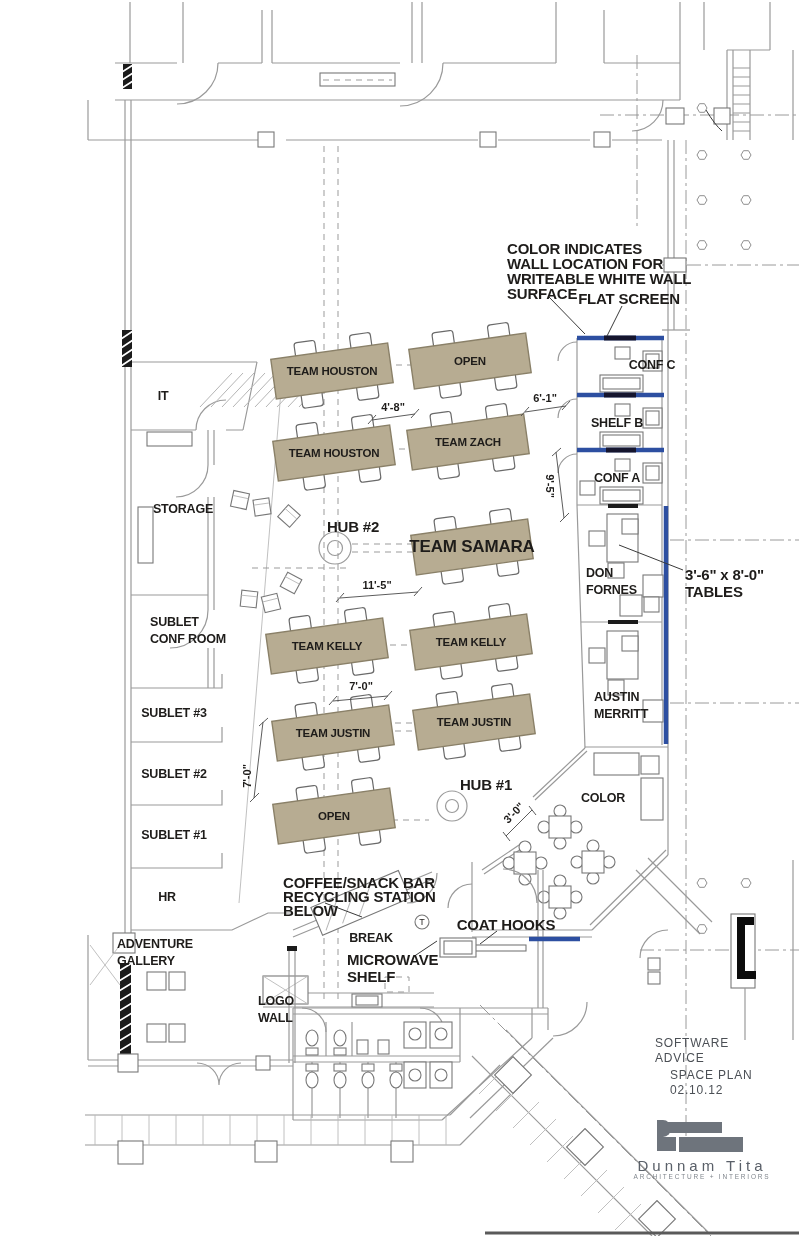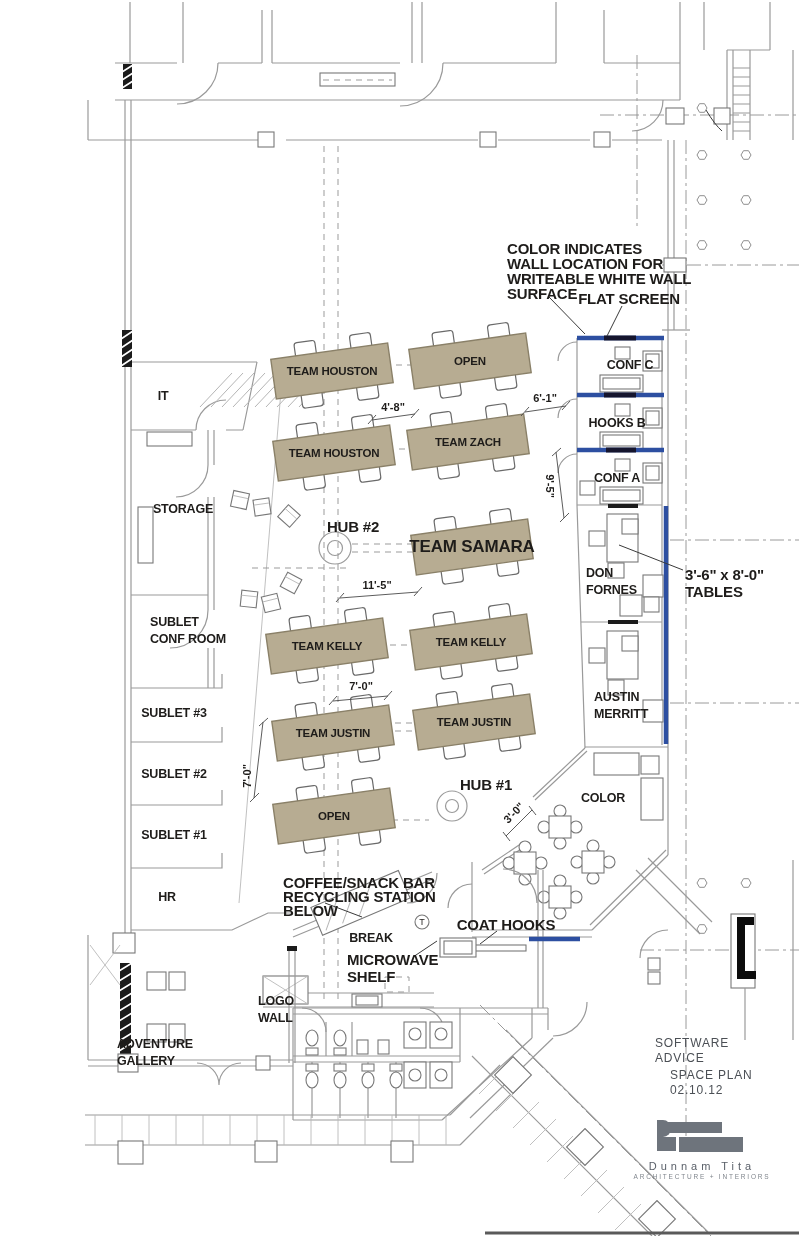--- a/index.html
+++ b/index.html
@@ -9,21 +9,21 @@
   .lbl{position:absolute;color:var(--text-dark,#1e1c1a);font-size:15px;font-weight:700;
        letter-spacing:-0.2px;white-space:pre-line;line-height:15px;}
   .c{transform:translate(-50%,-50%);text-align:left;line-height:14px;}
   .rot90{transform:translate(-50%,-50%) rotate(90deg);}
   .rotm90{transform:translate(-50%,-50%) rotate(-90deg);}
   .rotm46{transform:translate(-50%,-50%) rotate(-46deg);}
   .dimtxt{font-size:11px;letter-spacing:0;}
   .room{font-size:12.5px;}
   .lh17{line-height:17px;}
   .tb{color:#4b4f55;font-weight:400;letter-spacing:0.8px;font-size:12px;line-height:15px;}
-  .firm{color:#5a6069;font-weight:400;font-size:11px;letter-spacing:4px;}
+  .firm{color:#5a6069;font-weight:400;font-size:15px;letter-spacing:4px;}
   .tag{color:#80868d;font-weight:400;font-size:6.5px;letter-spacing:1.8px;}
   .tsym{font-size:9px;font-weight:400;}
   
   .w{stroke:var(--wall-gray,#9a9a9a);fill:none;stroke-width:1.2;}
   .wd{stroke:var(--wall-dark,#5a5a5a);fill:none;stroke-width:1.2;}
   .thin{stroke:#b9b9b9;fill:none;stroke-width:0.9;}
   .furn{fill:#ffffff;stroke:#787878;stroke-width:1.1;}
   .desk{fill:var(--desk-fill,#b7ac92);stroke:var(--desk-border,#8a8068);stroke-width:1.4;}
   .chair{fill:#ffffff;stroke:#6a6a6a;stroke-width:1.2;}
   .dash{stroke:#9b9b9b;stroke-dasharray:6 5;fill:none;stroke-width:1;}
@@ -499,27 +499,27 @@
 <div>
 
   <div class="lbl room c" style="left:163px;top:396px">IT</div>
   <div class="lbl room c" style="left:183px;top:509px">STORAGE</div>
   <div class="lbl room lh17" style="left:150px;top:614px">SUBLET
 CONF ROOM</div>
   <div class="lbl room c" style="left:174px;top:713px">SUBLET #3</div>
   <div class="lbl room c" style="left:174px;top:774px">SUBLET #2</div>
   <div class="lbl room c" style="left:174px;top:835px">SUBLET #1</div>
   <div class="lbl room c" style="left:167px;top:897px">HR</div>
-  <div class="lbl room lh17" style="left:117px;top:1036px">ADVENTURE
+  <div class="lbl room lh17" style="left:117px;top:936px">ADVENTURE
 GALLERY</div>
   <div class="lbl room lh17" style="left:258px;top:993px">LOGO
 WALL</div>
 
-  <div class="lbl room c" style="left:630px;top:365px">CONF C</div>
-  <div class="lbl room c" style="left:617px;top:423px">HOOKS B</div>
+  <div class="lbl room c" style="left:652px;top:365px">CONF C</div>
+  <div class="lbl room c" style="left:617px;top:423px">SHELF B</div>
   <div class="lbl room c" style="left:617px;top:478px">CONF A</div>
   <div class="lbl room lh17" style="left:586px;top:565px">DON
 FORNES</div>
   <div class="lbl room lh17" style="left:594px;top:689px">AUSTIN
 MERRITT</div>
   <div class="lbl room c" style="left:603px;top:798px">COLOR</div>
   <div class="lbl room c" style="left:371px;top:938px">BREAK</div>
 
   <div class="lbl c" style="left:353px;top:527px">HUB #2</div>
   <div class="lbl c" style="left:486px;top:785px">HUB #1</div>

